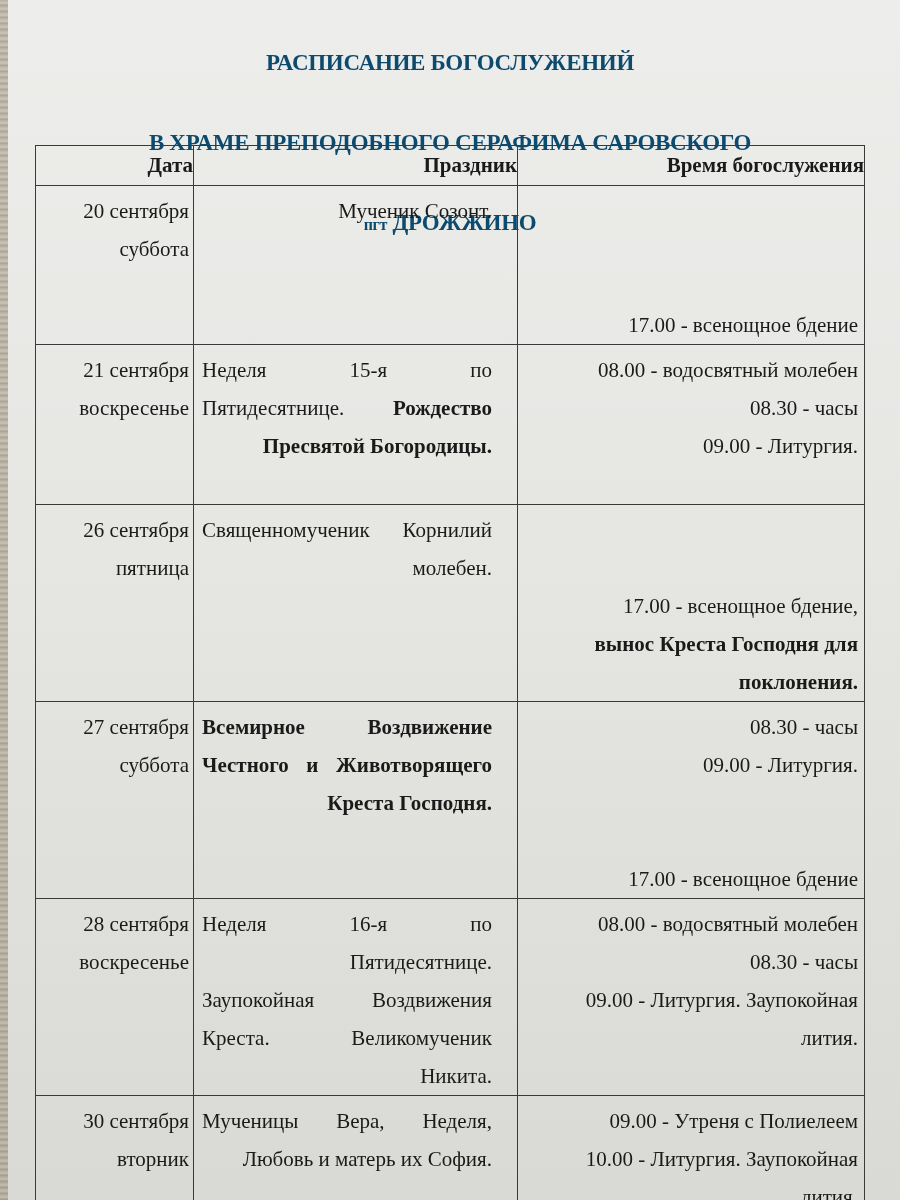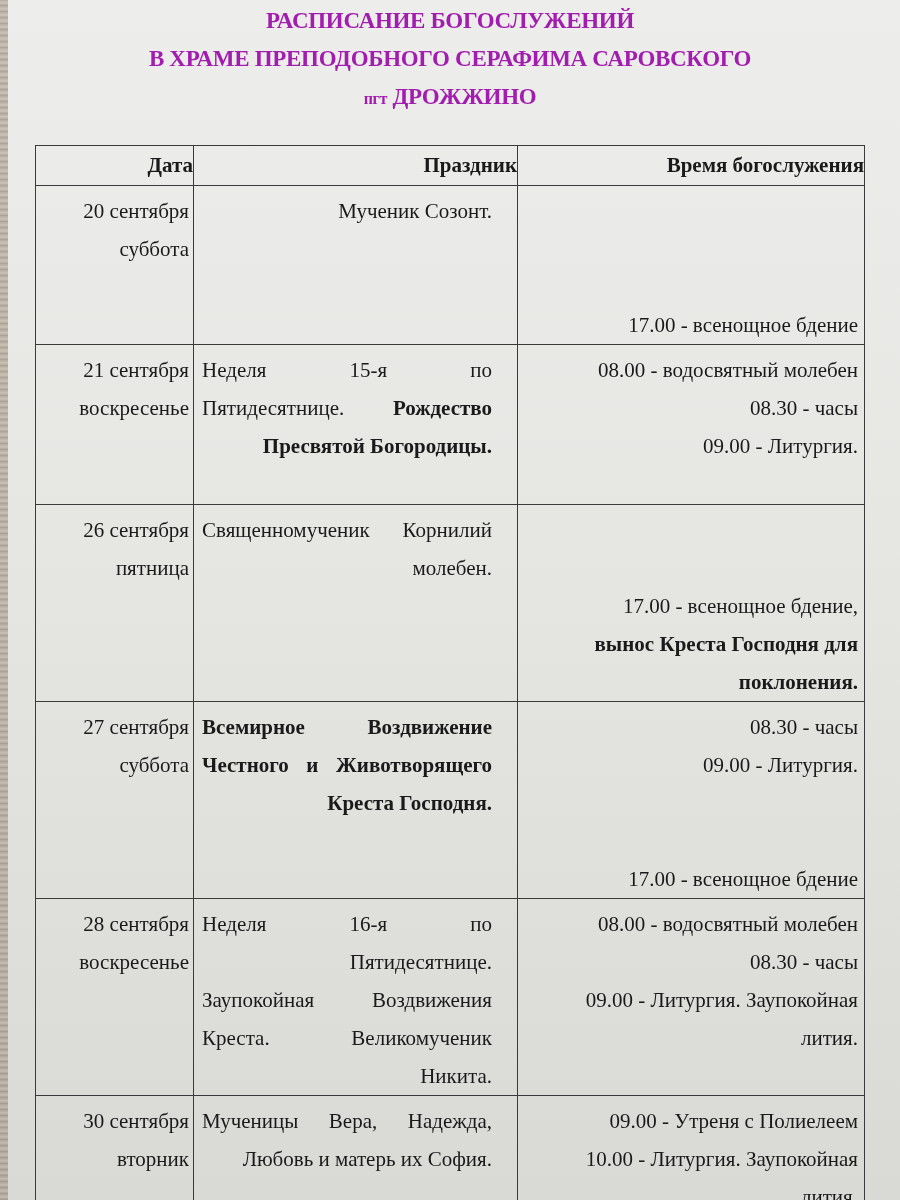--- a/index.html
+++ b/index.html
@@ -13,21 +13,22 @@
     .paper-edge {
       position: absolute; left: 0; top: 0; width: 8px; height: 1200px;
       background: repeating-linear-gradient(180deg, #8a7a66 0px, #b3a48f 3px, #6f604e 6px);
       opacity: 0.55;
     }
     .title-block {
       position: absolute; left: 0; top: 2px; width: 900px; text-align: center;
     }
     .title-line {
       font-weight: bold; font-size: 23px; line-height: 38px; letter-spacing: -0.3px;
-      color: #a21caf;
+      color: #0c4a6e;
+      margin-top: 42px;
     }
     .title-line .small { font-size: 16px; }
     table.schedule {
       position: absolute; left: 35px; top: 145px; width: 829px;
       border-collapse: collapse; table-layout: fixed;
       font-size: 21px;
     }
     table.schedule th, table.schedule td {
       border: 1.5px solid #3a3a3a;
       vertical-align: top;
@@ -173,21 +174,21 @@
         <span class="tline">лития.</span>
       </td>
     </tr>
 
     <tr class="r6">
       <td class="date">
         <span class="tline">30 сентября</span>
         <span class="tline">вторник</span>
       </td>
       <td class="feast">
-        <span class="jline">Мученицы Вера, Надежда,</span>
+        <span class="jline">Мученицы Вера, Неделя,</span>
         <span class="line">Любовь и матерь их София.</span>
       </td>
       <td class="time">
         <span class="tline">09.00 - Утреня с Полиелеем</span>
         <span class="tline">10.00 - Литургия. Заупокойная</span>
         <span class="tline">лития.</span>
       </td>
     </tr>
   </tbody>
 </table>

